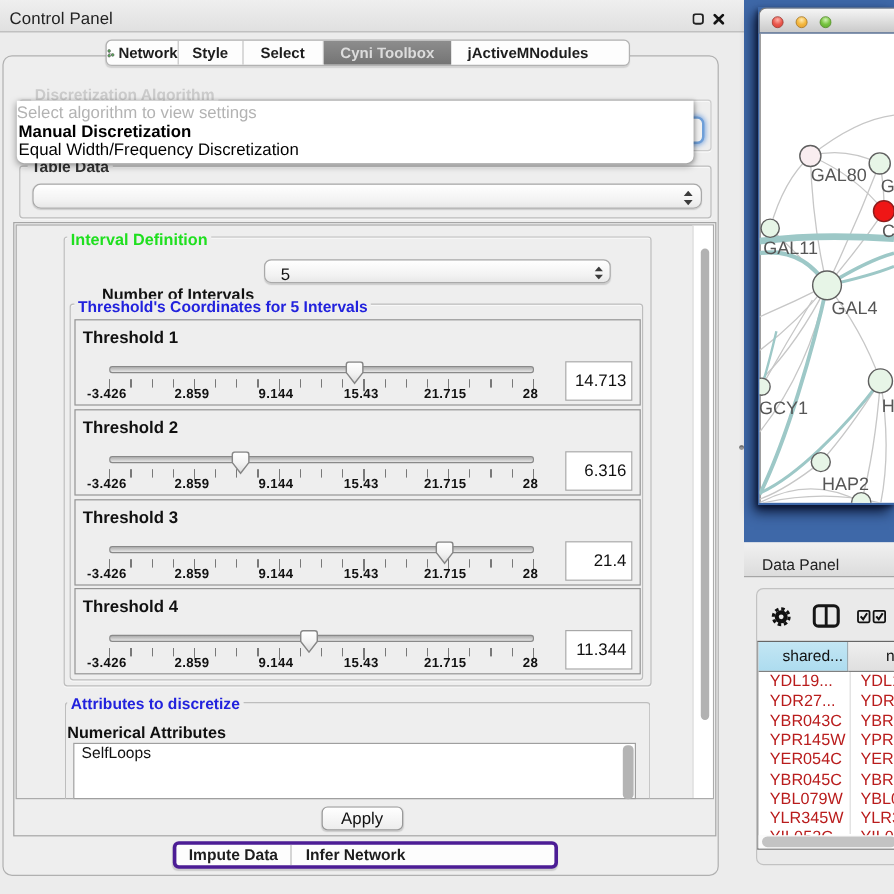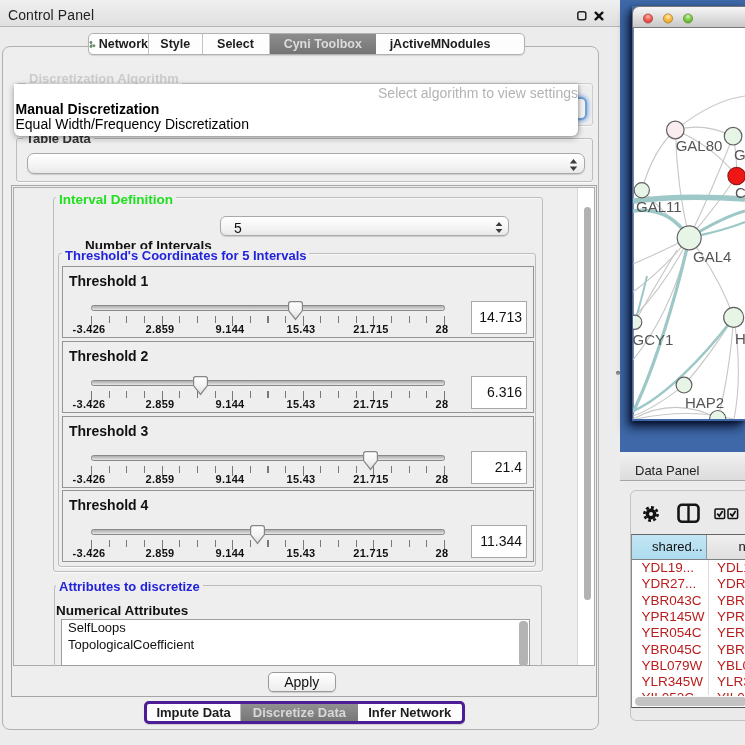--- a/index.html
+++ b/index.html
@@ -94,21 +94,21 @@
 <div class="abs gbox" style="left:16px;top:138px;width:577px;height:44px"></div>
 <div class="abs gtitle" style="left:23px;top:132px;color:#333">Table Data</div>
 <div class="abs combo" style="left:27px;top:152.5px;width:558px;height:21.5px">
   <svg class="abs" style="right:6px;top:5px" width="9" height="12" viewBox="0 0 9 12">
       <path d="M4.5 0 L8.2 4.4 H0.8 Z" fill="#3c3c3c"></path>
       <path d="M4.5 12 L8.2 7.6 H0.8 Z" fill="#3c3c3c"></path>
     </svg>
 </div>
 
 <div class="abs" id="popup">
-  <div style="height:17.5px;line-height:18px;text-align:right;color:#b3b3b3;font-size:14px">Select algorithm to view settings</div>
+  <div style="height:17.5px;line-height:18px;text-align:left;color:#b3b3b3;font-size:14px">Select algorithm to view settings</div>
   <div style="height:15px;line-height:15px;padding-left:1.5px;font-weight:bold;color:#000;font-size:14px">Manual Discretization</div>
   <div style="height:15px;line-height:14px;padding-left:1.5px;color:#000;font-size:14px">Equal Width/Frequency Discretization</div>
 </div>
 
 <div class="abs" style="left:11px;top:185px;width:586px;height:512px;border:1px solid #a5a5a5;background:#eeeeee"></div>
 
 <div class="abs" style="left:13px;top:187px;width:582px;height:479px;border:1px solid #ababab;background:#eeeeee"></div>
 
 <div class="abs" style="left:577px;top:188px;width:17px;height:477px;background:#ffffff;border-left:1px solid #d6d6d6"></div>
 <div class="abs" style="left:583.5px;top:207px;width:7px;height:393px;background:#b2b2b2;border-radius:4px"></div>
@@ -219,29 +219,27 @@
       <path d="M3.7 0.7 h9.6 q2.1 0 2.1 2.1 v6.7 l-6.9 8.9 l-6.9 -8.9 v-6.7 q0 -2.1 2.1 -2.1 z" fill="url(#thg3)" stroke="#868686" stroke-width="1.2"></path>
     </svg>
   <div class="tf">11.344</div>
 </div>
 
 <div class="abs" style="left:54px;top:585px;width:488px;height:81px;border:1px solid #bdbdbd;border-bottom:none;border-radius:3px 3px 0 0"></div>
 <div class="abs gtitle" style="left:56px;top:580px;color:#2222dd">Attributes to discretize</div>
 <div class="abs" style="left:56px;top:602.5px;font-size:13.5px;font-weight:bold">Numerical Attributes</div>
 <div class="abs" id="numlist">
   <div>SelfLoops</div>
-  <div>TopologicalCoefficient</div>
 </div>
 <div class="abs" style="left:518.5px;top:621px;width:9px;height:45px;background:#b4b4b4;border-radius:4px"></div>
 
 <div class="abs" style="left:268px;top:671.5px;width:67.5px;height:20px;background:linear-gradient(#ffffff,#ededed);border:1px solid #9a9a9a;border-radius:5px;font-size:14px;text-align:center;line-height:19px;box-shadow:0 1px 1px rgba(0,0,0,.15)">Apply</div>
 
 <div class="abs" id="bottabs">
   <div class="seg" style="width:96px">Impute Data</div>
-  <div class="seg dark" style="width:118.5px">Discretize Data</div>
   <div class="seg" style="width:106.5px">Infer Network</div>
 </div>
 
 <div class="abs" style="left:615.5px;top:370.5px;width:4px;height:4px;border-radius:50%;background:#9a9a9a;box-shadow:inset 0 1px 1px rgba(0,0,0,.4)"></div>
 
 <div class="abs" id="desktop"></div>
 <div class="abs" id="netwin"></div>
 <div class="abs" id="netbody"></div>
 <div class="abs" id="nettitle">
   <svg class="abs" style="left:10px;top:5.5px" width="50" height="11" viewBox="0 0 50 11">

